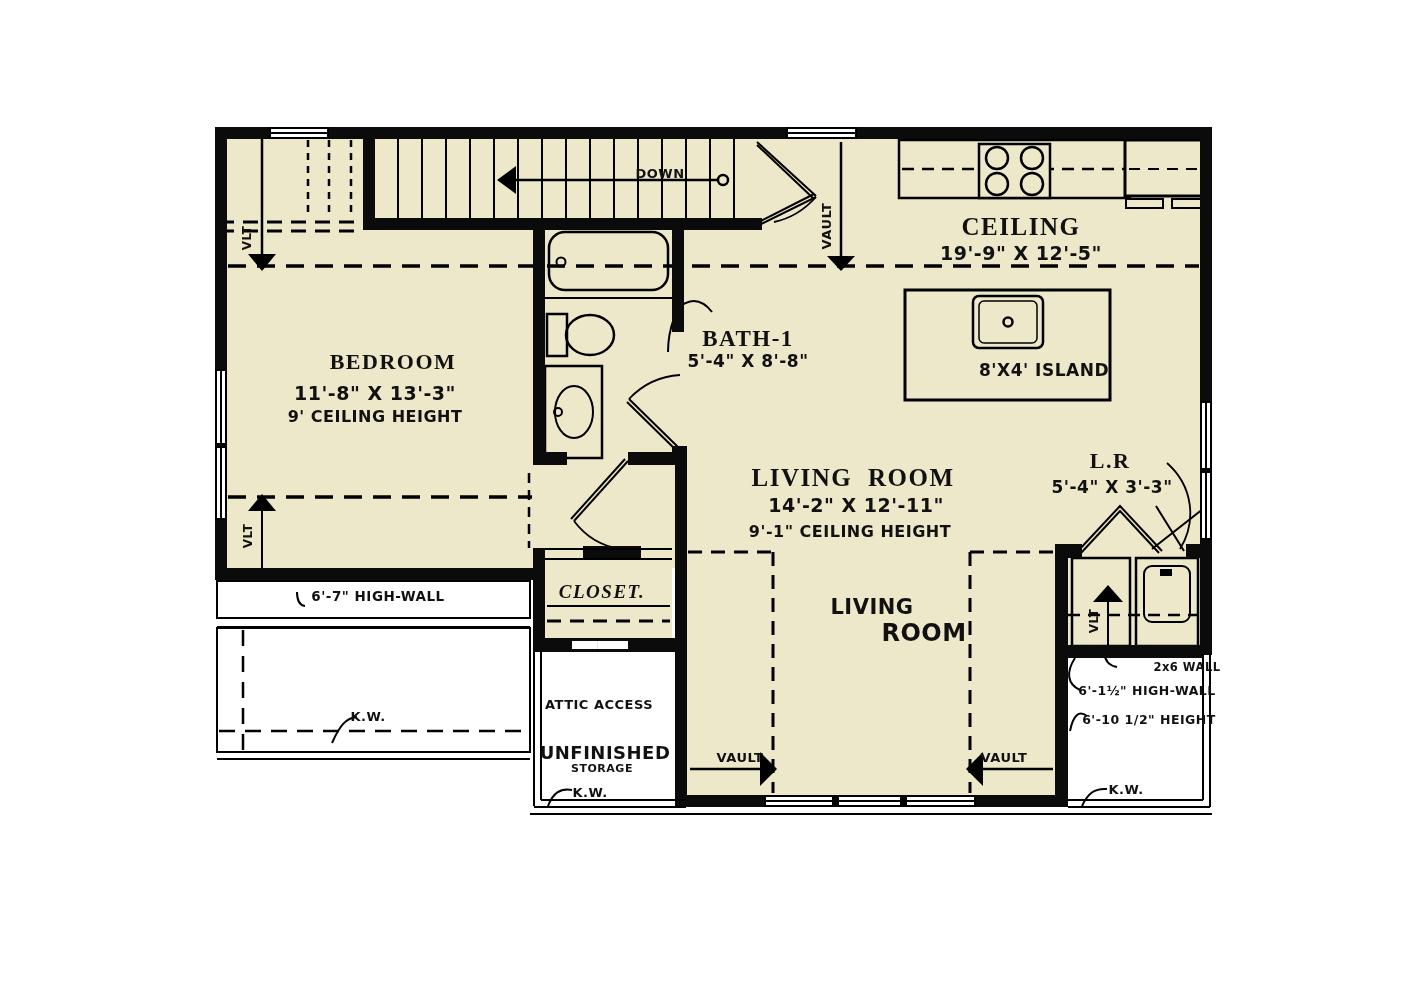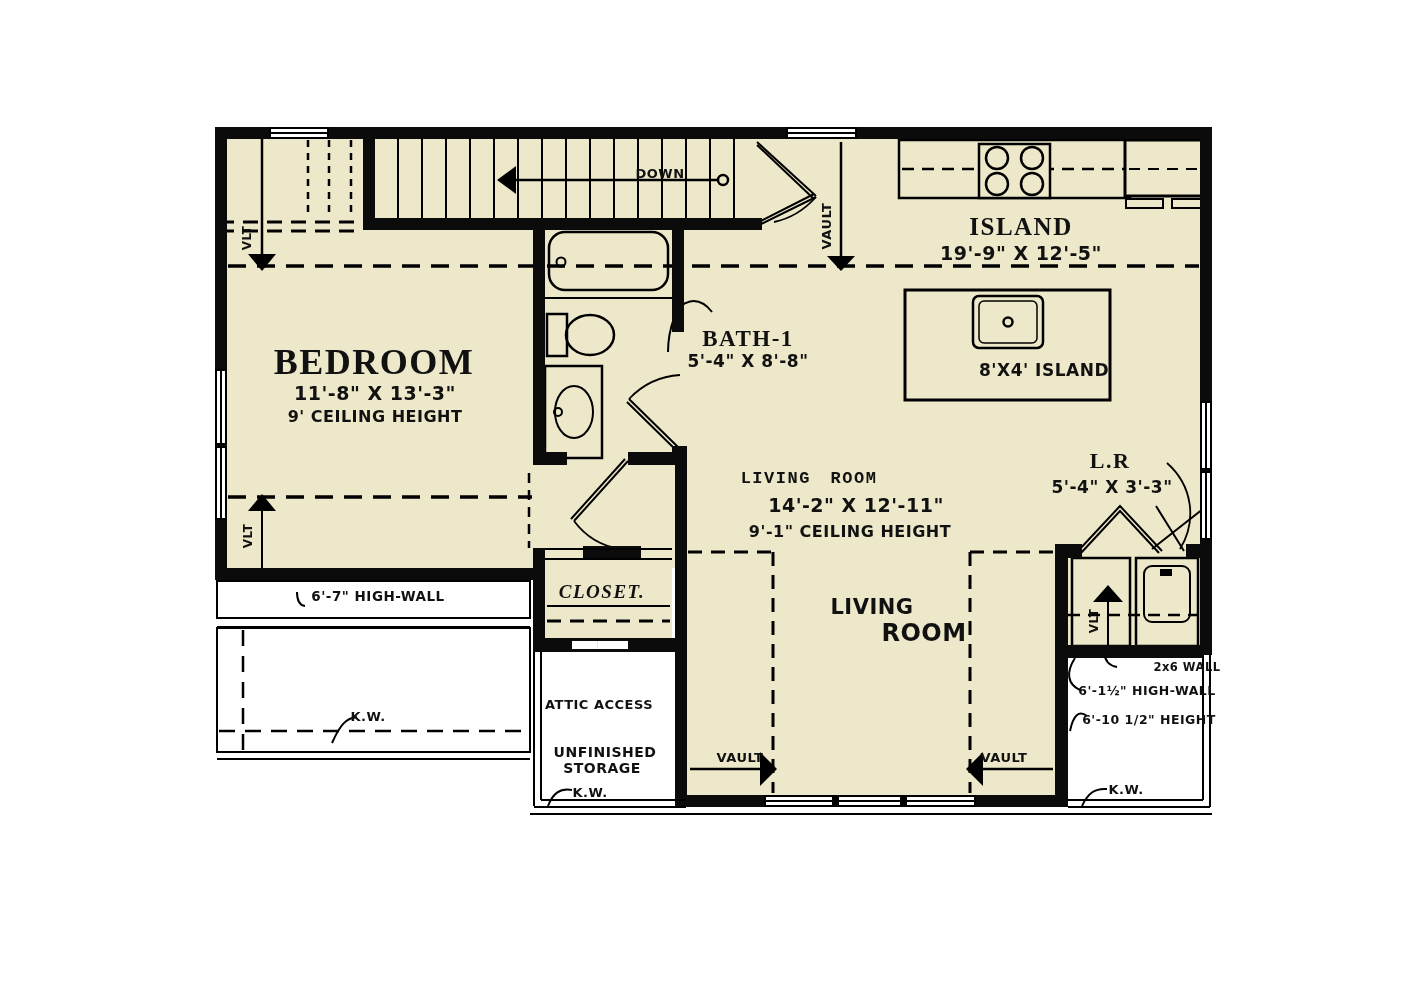--- a/index.html
+++ b/index.html
@@ -235,45 +235,45 @@
     <line x1="541" y1="800" x2="686" y2="800"></line>
     <line x1="534" y1="807" x2="686" y2="807"></line>
     <line x1="1203" y1="655" x2="1203" y2="800"></line>
     <line x1="1210" y1="655" x2="1210" y2="807"></line>
     <line x1="1068" y1="800" x2="1203" y2="800"></line>
     <line x1="1068" y1="807" x2="1210" y2="807"></line>
     <line x1="530" y1="814" x2="1212" y2="814"></line>
   </g>
 </svg>
 
-  <div class="lbl serif" style="left:374px;top:362px;font-size:36px;">BEDROOM</div>
+  <div class="lbl serif" style="left:393px;top:362px;font-size:22px;">BEDROOM</div>
   <div class="lbl hand" style="left:375px;top:393px;font-size:19px;">11'-8" X 13'-3"</div>
   <div class="lbl hand" style="left:375px;top:416px;font-size:16px;">9' CEILING HEIGHT</div>
 
   <div class="lbl serif" style="left:748px;top:339px;font-size:23px;">BATH-1</div>
   <div class="lbl hand" style="left:748px;top:361px;font-size:17px;">5'-4" X 8'-8"</div>
 
-  <div class="lbl serif" style="left:1021px;top:227px;font-size:25px;">ISLAND</div>
+  <div class="lbl serif" style="left:1021px;top:227px;font-size:25px;">CEILING</div>
   <div class="lbl hand" style="left:1021px;top:253px;font-size:19px;">19'-9" X 12'-5"</div>
   <div class="lbl hand" style="left:1044px;top:370px;font-size:17px;">8'X4' ISLAND</div>
 
-  <div class="lbl serif" style="left:809px;top:478px;font-size:17px;word-spacing:8px;font-family:Liberation Mono, monospace;">LIVING ROOM</div>
+  <div class="lbl serif" style="left:853px;top:478px;font-size:25px;word-spacing:8px;">LIVING ROOM</div>
   <div class="lbl hand" style="left:856px;top:505px;font-size:19px;">14'-2" X 12'-11"</div>
   <div class="lbl hand" style="left:850px;top:531px;font-size:16px;">9'-1" CEILING HEIGHT</div>
   <div class="lbl hand" style="left:872px;top:607px;font-size:21px;text-align:right;">LIVING</div>
   <div class="lbl hand" style="left:924px;top:633px;font-size:24px;">ROOM</div>
 
   <div class="lbl serif" style="left:1110px;top:461px;font-size:22px;text-align:right;">L.R</div>
   <div class="lbl hand" style="left:1112px;top:487px;font-size:17px;">5'-4" X 3'-3"</div>
 
   <div class="lbl serif" style="left:602px;top:592px;font-size:19px;font-style:italic;">CLOSET.</div>
 
   <div class="lbl hand" style="left:599px;top:704px;font-size:13px;">ATTIC ACCESS</div>
-  <div class="lbl hand" style="left:605px;top:752px;font-size:14px;">UNFINISHED</div>
-  <div class="lbl hand" style="left:602px;top:768px;font-size:14px;">STORAGE</div>
+  <div class="lbl hand" style="left:605px;top:752px;font-size:18px;">UNFINISHED</div>
+  <div class="lbl hand" style="left:602px;top:768px;font-size:11px;">STORAGE</div>
 
   <div class="lbl hand" style="left:660px;top:173px;font-size:13px;">DOWN</div>
 
   <div class="lbl hand rot" style="left:826px;top:226px;font-size:13px;">VAULT</div>
   <div class="lbl hand" style="left:740px;top:757px;font-size:13px;">VAULT</div>
   <div class="lbl hand" style="left:1004px;top:757px;font-size:13px;">VAULT</div>
 
   <div class="lbl hand rot" style="left:247px;top:238px;font-size:12px;">VLT</div>
   <div class="lbl hand rot" style="left:248px;top:536px;font-size:12px;">VLT</div>
   <div class="lbl hand rot" style="left:1094px;top:621px;font-size:12px;">VLT</div>

